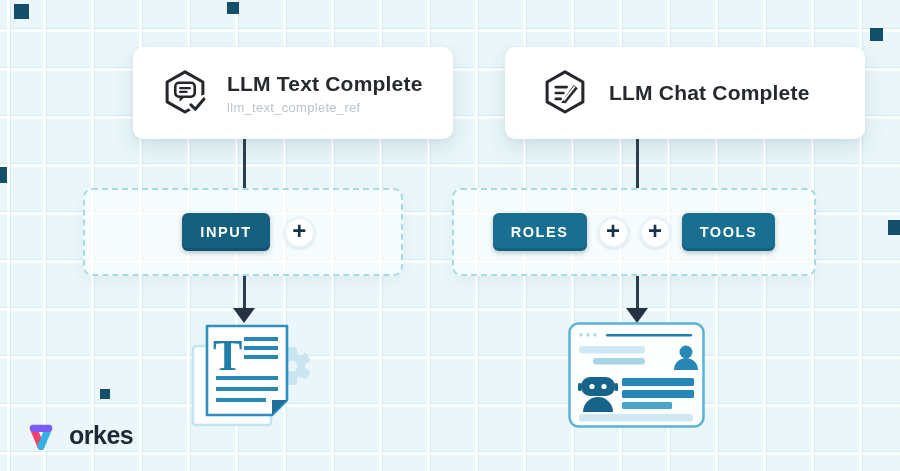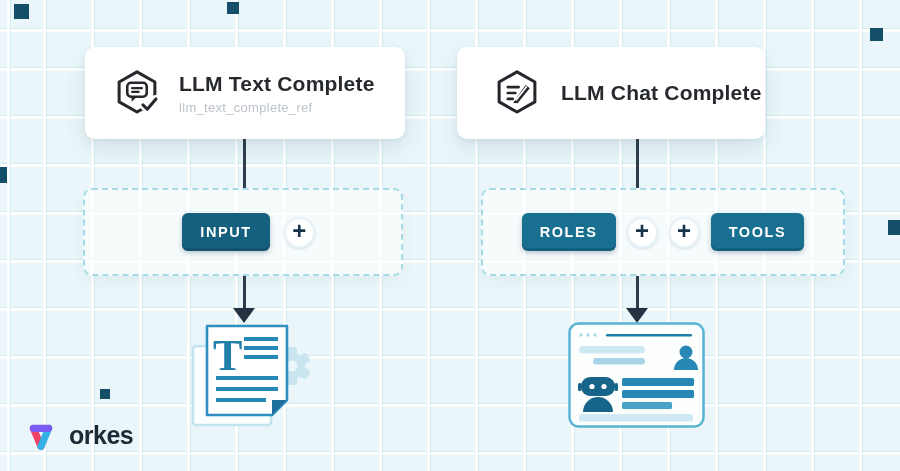--- a/index.html
+++ b/index.html
@@ -9,21 +9,21 @@
     background-color:#eaf6f9;
     background-image:
       repeating-linear-gradient(90deg, rgba(255,255,255,.95) 0 3px, rgba(183,224,234,.45) 3px 4px, rgba(255,255,255,0) 4px 48px),
       repeating-linear-gradient(0deg, rgba(255,255,255,.95) 0 3px, rgba(183,224,234,.45) 3px 4px, rgba(255,255,255,0) 4px 48px);
     background-position:43px 0, 0 32px;
   }
   .sq{position:absolute;background:#134f68;}
   .card{
     position:absolute;top:47px;height:92px;background:#fff;border-radius:10px;
     box-shadow:0 10px 22px rgba(50,100,120,.12), 0 2px 5px rgba(50,100,120,.08);
-    display:flex;align-items:center;box-sizing:border-box;
+    display:flex;align-items:center;box-sizing:border-box;margin-left:48px;
   }
   .card .txt{display:flex;flex-direction:column;}
   .card-title{font-size:21px;font-weight:700;color:#26292e;letter-spacing:.2px;}
   .card-ref{font-size:13px;color:#bdc3c8;margin-top:4px;letter-spacing:.3px;}
   .vline{position:absolute;width:3px;background:#2d3e4a;}
   .ahead{position:absolute;width:0;height:0;border-left:11px solid transparent;border-right:11px solid transparent;border-top:15px solid #263142;}
   .dashbox{
     position:absolute;top:188px;height:88px;box-sizing:border-box;
     border:2px dashed #a5dbe6;border-radius:9px;background:rgba(255,255,255,.55);
     display:flex;align-items:center;justify-content:center;
@@ -72,21 +72,21 @@
         <path d="M29.5 35 l4 4 8 -9.5" stroke="#ffffff" stroke-width="7.5" fill="none" stroke-linecap="round" stroke-linejoin="round"></path>
         <path d="M29.5 35 l4 4 8 -9.5" stroke="#24272b" stroke-width="2.8" fill="none" stroke-linecap="round" stroke-linejoin="round"></path>
       </svg>
     </span>
     <span class="txt">
       <span class="card-title">LLM Text Complete</span>
       <span class="card-ref">llm_text_complete_ref</span>
     </span>
   </div>
 
-  <div class="card" style="left:457px;width:308px;padding-left:34px;gap:18px;">
+  <div class="card" style="left:457px;width:360px;padding-left:34px;gap:18px;">
     <span>
       <svg width="52" height="52" viewBox="0 0 48 48">
         <path d="M24 4.5 L40.5 13.8 V32.2 L24 41.5 L7.5 32.2 V13.8 Z" fill="none" stroke="#24272b" stroke-width="2.8" stroke-linejoin="round"></path>
         <path d="M15.5 18.5 h10 M15.5 24 h7 M15.5 29.5 h4.5" stroke="#24272b" stroke-width="2.5" stroke-linecap="round"></path>
         <path d="M20.5 33 L32 16.5 L35.8 19.5 L24.5 33.5 Z" fill="#24272b"></path>
         <path d="M22.8 31 L33 18" stroke="#ffffff" stroke-width="1.6"></path>
       </svg>
     </span>
     <span class="txt">
       <span class="card-title">LLM Chat Complete</span>
@@ -96,21 +96,21 @@
   <div class="vline" style="left:242.5px;top:139px;height:49px;"></div>
   <div class="vline" style="left:635.5px;top:139px;height:49px;"></div>
 
   <div class="dashbox gap14" style="left:83px;width:320px;">
     <div class="chip chip--dark">INPUT</div>
     <div class="plus">
         <span>+</span>
       </div>
   </div>
 
-  <div class="dashbox gap11" style="left:481px;width:364px;">
+  <div class="dashbox gap11" style="left:452px;width:364px;">
     <div class="chip chip--mid">ROLES</div>
     <div class="plus">
         <span>+</span>
       </div>
     <div class="plus">
         <span>+</span>
       </div>
     <div class="chip chip--mid">TOOLS</div>
   </div>
 

